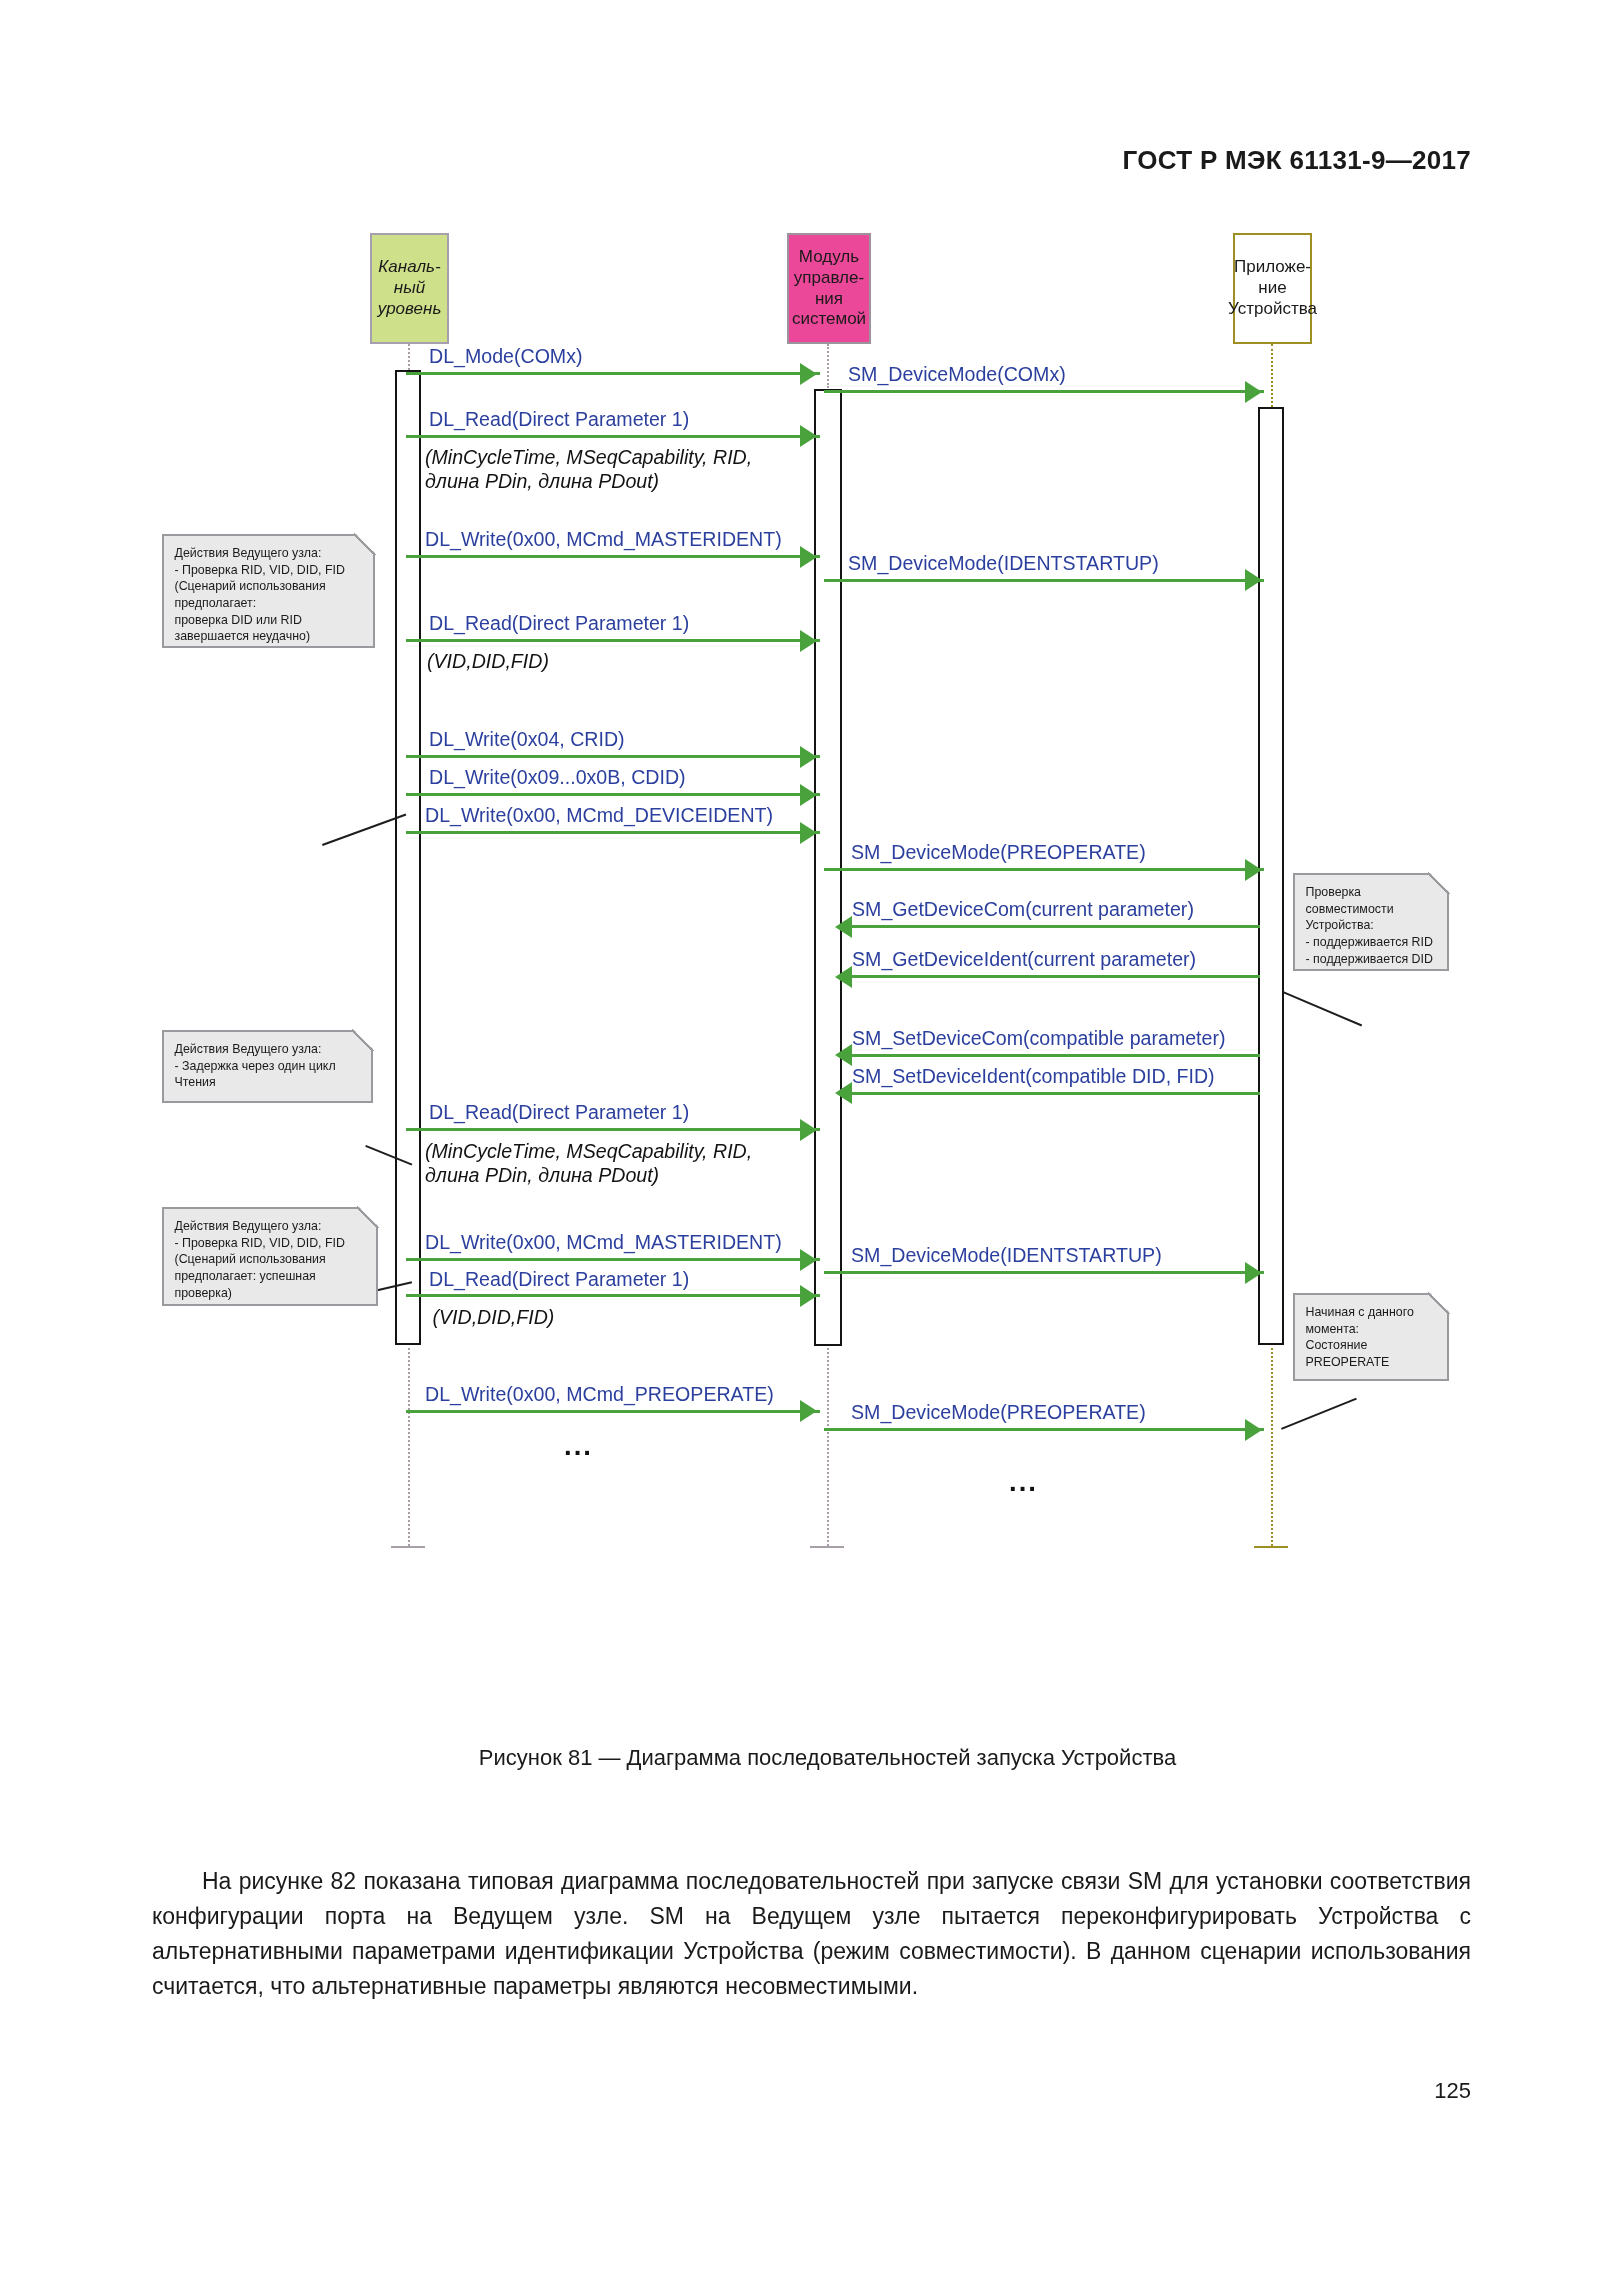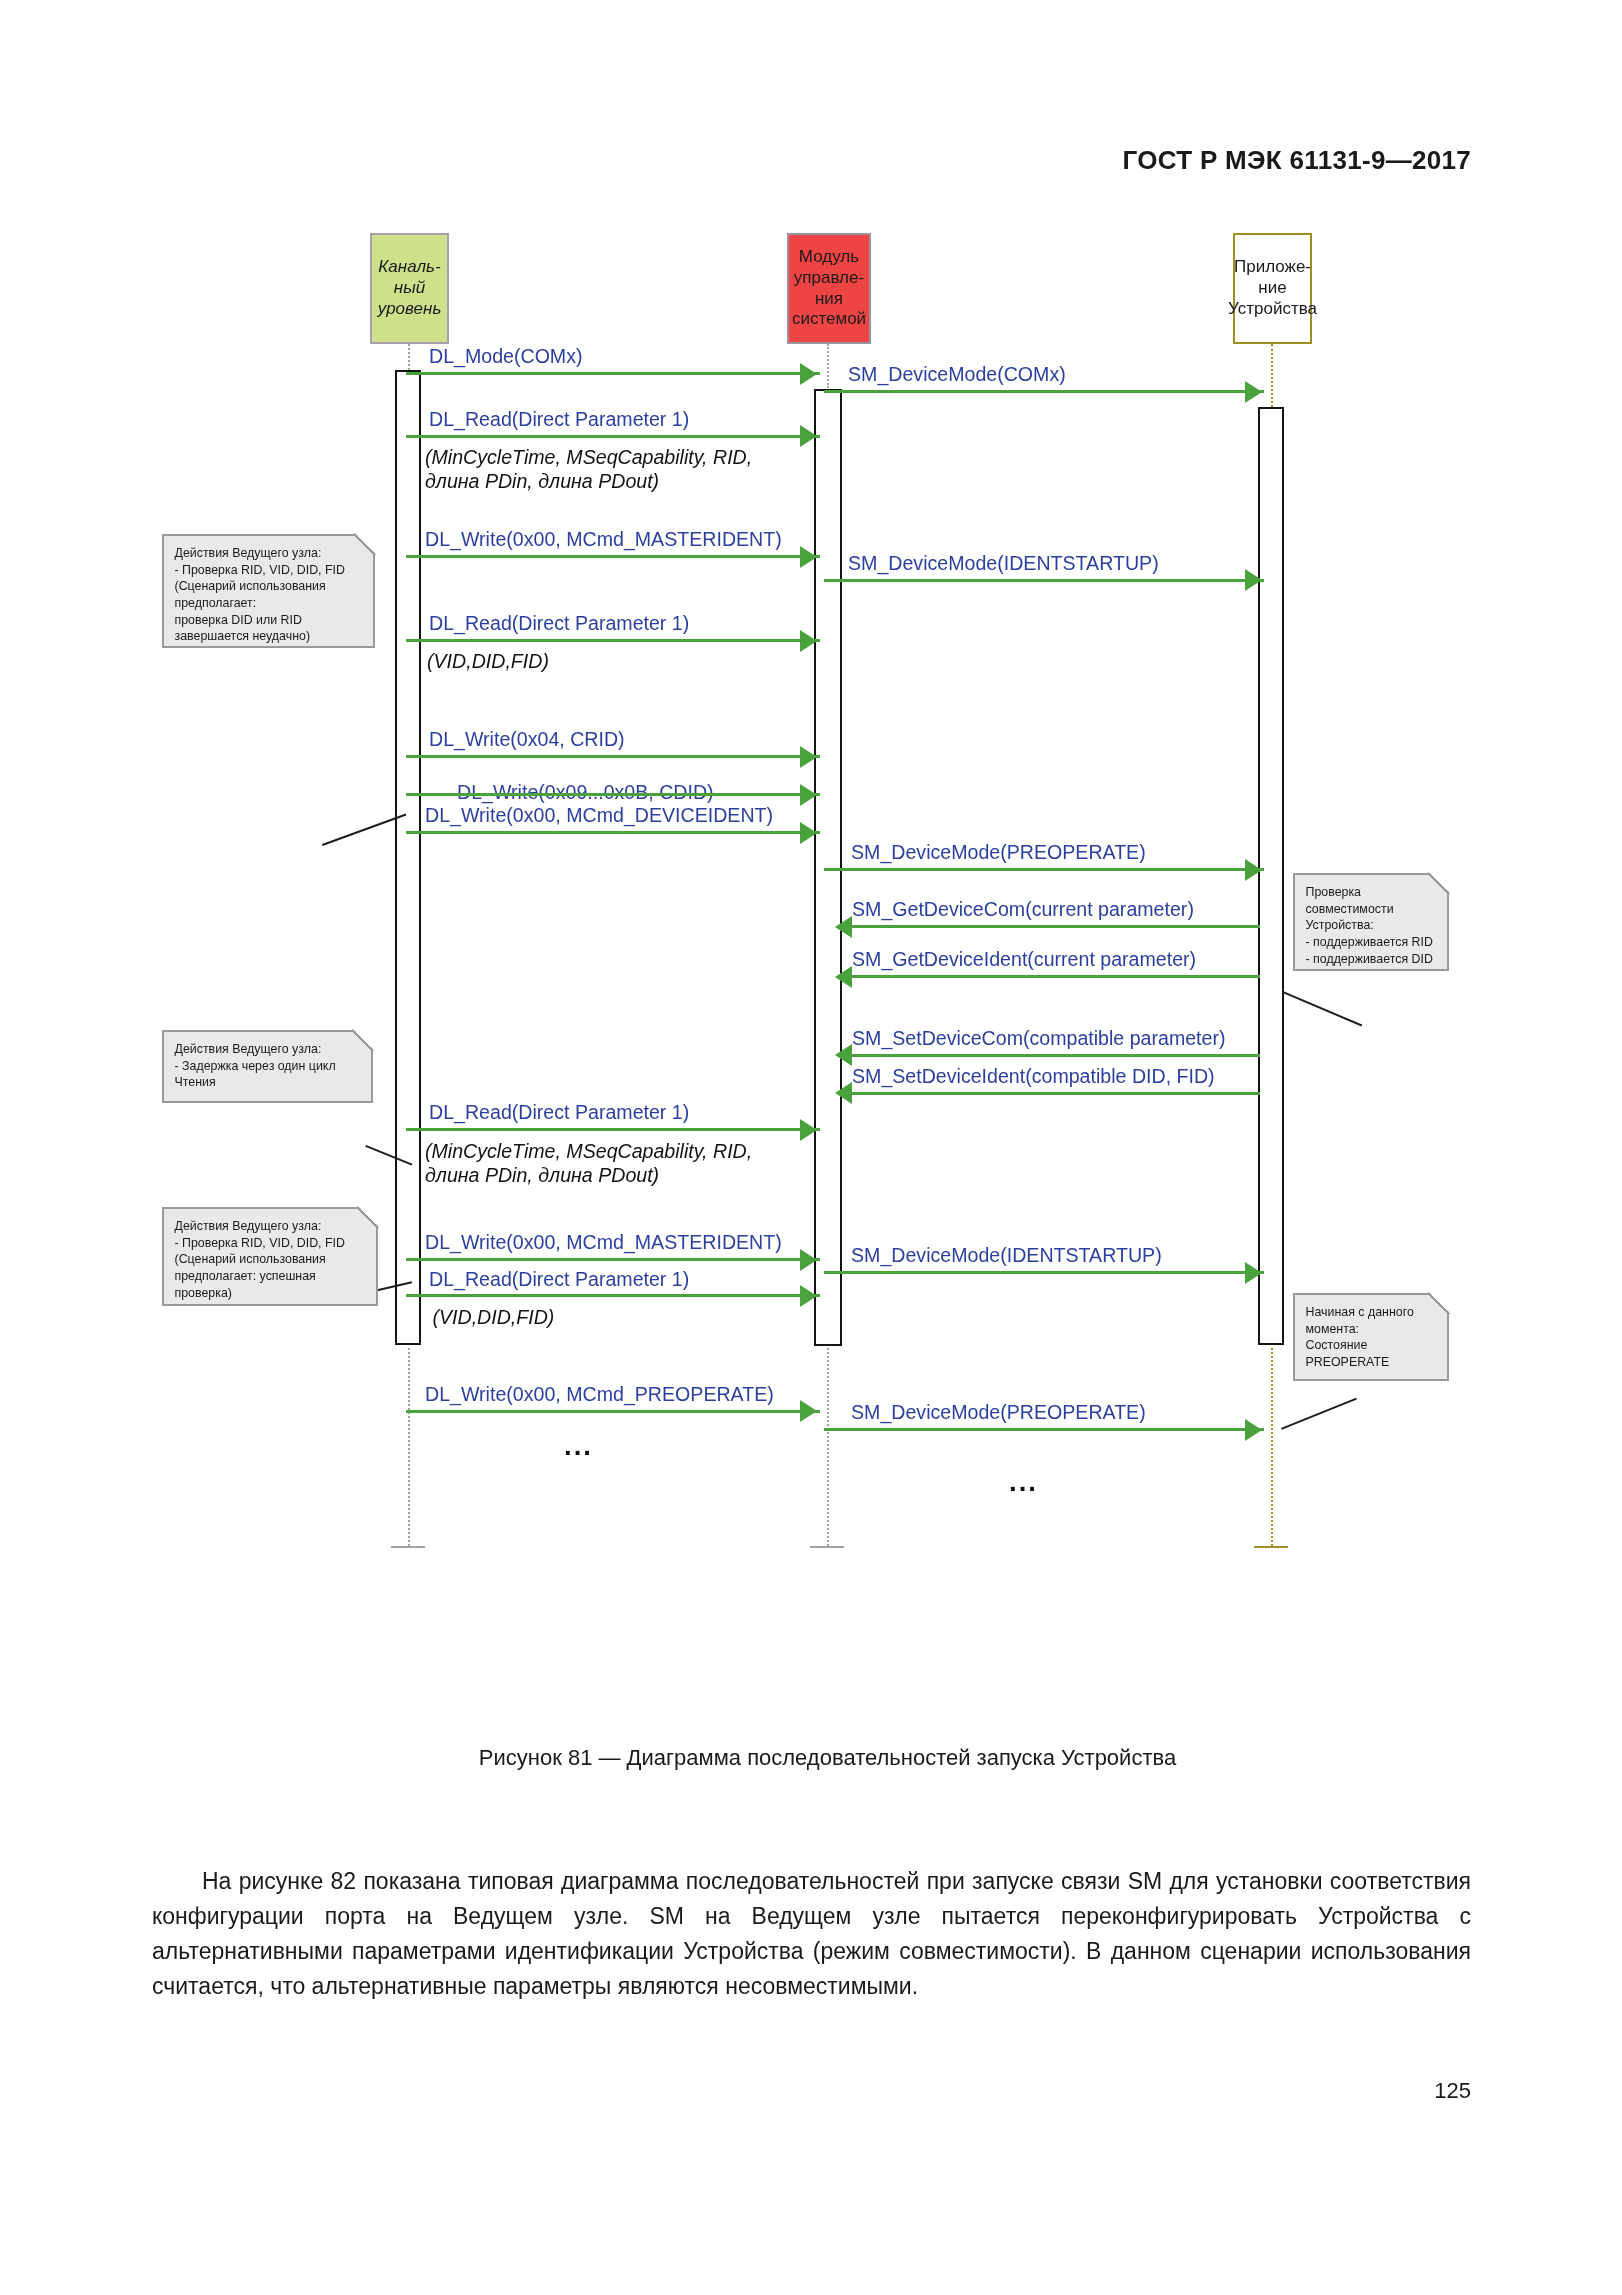--- a/index.html
+++ b/index.html
@@ -8,21 +8,21 @@
 
   .hdr{position:absolute;right:152px;top:145px;font-size:26px;font-weight:bold;letter-spacing:0.3px;white-space:nowrap;}
 
   
   .diagram{position:absolute;left:0;top:216px;width:1623px;height:1505px;}
 
   .lifehead{position:absolute;box-sizing:border-box;border:2px solid #8a8292;
             display:flex;align-items:center;justify-content:center;text-align:center;
             font-size:17px;line-height:1.22;padding:2.6px;}
   .lh1{left:370px;top:17px;width:79px;height:111px;background:#cfe08a;border-color:#a79fb0;font-style:italic;}
-  .lh2{left:787px;top:17px;width:84px;height:111px;background:#ef4444;border-color:#9c949c;}
+  .lh2{left:787px;top:17px;width:84px;height:111px;background:#ec4899;border-color:#9c949c;}
   .lh3{left:1233px;top:17px;width:79px;height:111px;background:#ffffff;border:2px solid #9e8f22;}
 
   .lifeline{position:absolute;width:0;border-left:2px dotted #a89ea8;}
   .ll3{border-left-color:#9e8f22;}
 
   .actbox{position:absolute;box-sizing:border-box;background:#fff;border:2.6px solid #141414;}
 
   .foot{position:absolute;height:0;border-top:2px solid #a89ea8;}
   .foot3{border-top-color:#9e8f22;}
 
@@ -114,21 +114,21 @@
 
     <div class="mlabel" style="left:429px;top:398px;">DL_Read(Direct Parameter 1)</div>
     <div class="msg" style="left:406px;top:423px;width:414px;"></div>
     <div class="arrowR" style="left:800px;top:414px;"></div>
     <div class="rlabel" style="left:427px;top:434px;">(VID,DID,FID)</div>
 
     <div class="mlabel" style="left:429px;top:514px;">DL_Write(0x04, CRID)</div>
     <div class="msg" style="left:406px;top:539px;width:414px;"></div>
     <div class="arrowR" style="left:800px;top:530px;"></div>
 
-    <div class="mlabel" style="left:429px;top:567px;margin-left:28px;">DL_Write(0x09...0x0B, CDID)</div>
+    <div class="mlabel" style="left:429px;top:552px;">DL_Write(0x09...0x0B, CDID)</div>
     <div class="msg" style="left:406px;top:577px;width:414px;"></div>
     <div class="arrowR" style="left:800px;top:568px;"></div>
 
     <div class="mlabel" style="left:425px;top:590px;">DL_Write(0x00, MCmd_DEVICEIDENT)</div>
     <div class="msg" style="left:406px;top:615px;width:414px;"></div>
     <div class="arrowR" style="left:800px;top:606px;"></div>
 
     <div class="mlabel" style="left:851px;top:627px;">SM_DeviceMode(PREOPERATE)</div>
     <div class="msg" style="left:824px;top:652px;width:440px;"></div>
     <div class="arrowR" style="left:1245px;top:643px;"></div>

